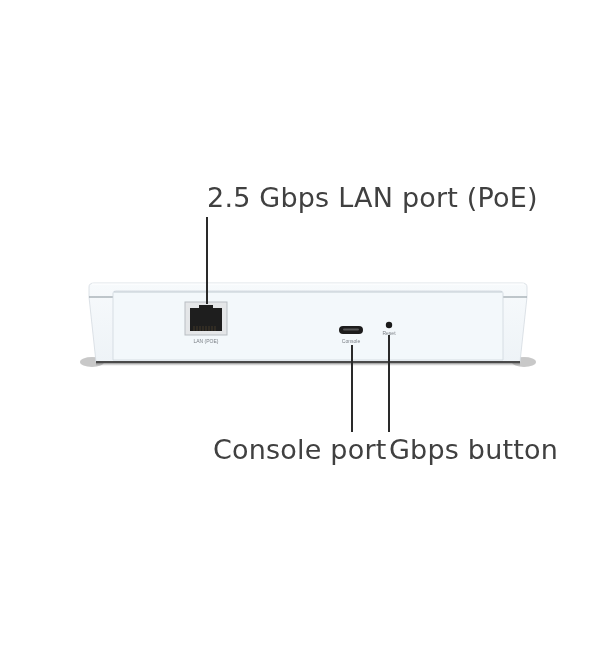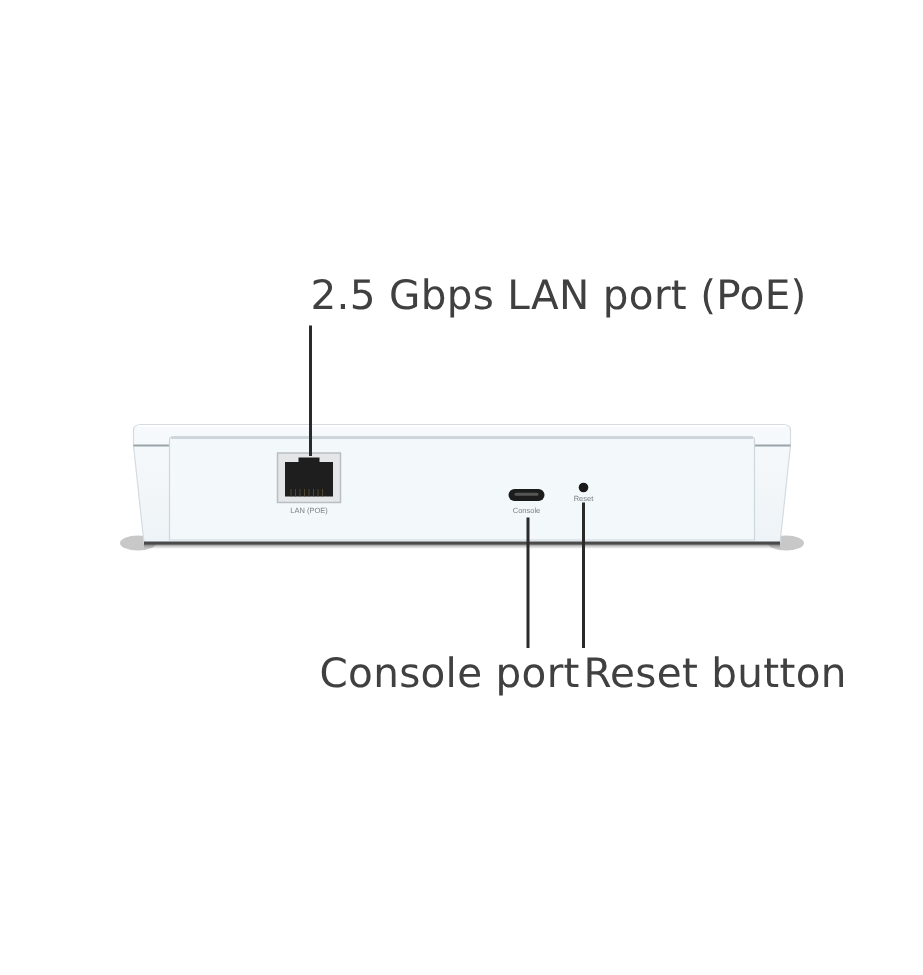--- a/index.html
+++ b/index.html
@@ -75,13 +75,13 @@
 <span class="port-label" style="left:206px; top:338px;">LAN (POE)</span>
 <span class="port-label" style="left:351px; top:338px;">Console</span>
 <span class="port-label" style="left:389px; top:330px;">Reset</span>
 
 <div class="leader" style="left:206px; top:217px; height:87px;"></div>
 <div class="leader" style="left:351px; top:345px; height:87px;"></div>
 <div class="leader" style="left:388px; top:335px; height:97px;"></div>
 
 <div class="callout-label" style="left:207px; top:185px;">2.5 Gbps LAN port (PoE)</div>
 <div class="callout-label" style="left:213px; top:437px;">Console port</div>
-<div class="callout-label" style="left:389px; top:437px;">Reset button</div>
+<div class="callout-label" style="left:389px; top:437px;">Gbps button</div>
 
 </body></html>

